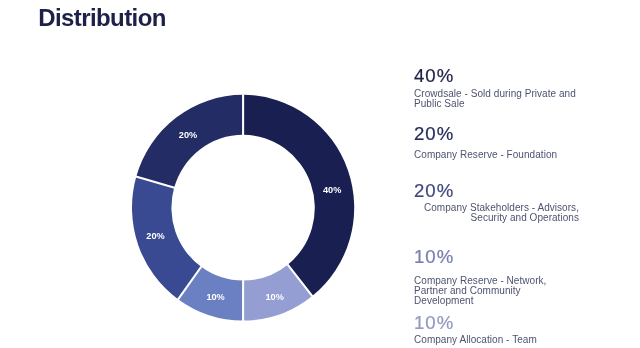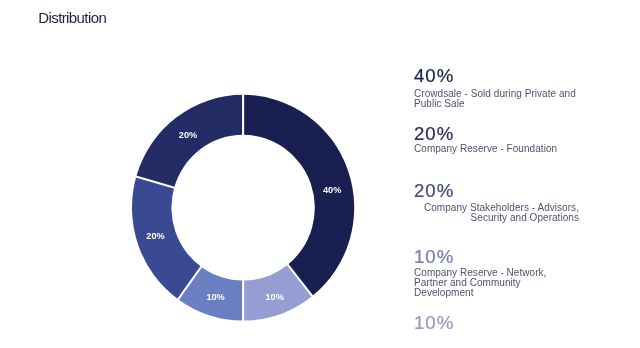--- a/index.html
+++ b/index.html
@@ -18,22 +18,22 @@
   #page {
     position: relative;
     width: 640px;
     height: 348px;
     background: #ffffff;
   }
   #page-title {
     position: absolute;
     left: 38.3px;
     top: 6.7px;
-    font-size: 15px;
-    font-weight: normal;
+    font-size: 24px;
+    font-weight: bold;
     letter-spacing: -0.6px;
     color: #1d2148;
     line-height: 21px;
   }
   #donut {
     position: absolute;
     left: 0;
     top: 0;
   }
   .slice-label {
@@ -103,32 +103,33 @@
 
   <div id="legend">
 
     <div class="legend-item" style="top: 67px;">
       <div class="legend-pct" style="color: rgb(29, 34, 73);">40%</div>
       <div class="legend-desc" style="margin-top: 4px;">Crowdsale - Sold during Private and Public Sale</div>
     </div>
 
     <div class="legend-item" style="top: 125px;">
       <div class="legend-pct" style="color: rgb(38, 45, 93);">20%</div>
-      <div class="legend-desc" style="margin-top: 1px;">Company Reserve - Foundation</div>
+      <div class="legend-desc" style="margin-top: 7px;">Company Reserve - Foundation</div>
     </div>
 
     <div class="legend-item" style="top: 182px;">
       <div class="legend-pct" style="color: rgb(65, 73, 126);">20%</div>
       <div class="legend-desc" style="margin-top: 3px; text-align: right;">Company Stakeholders - Advisors, Security and Operations</div>
     </div>
 
     <div class="legend-item" style="top: 248px;">
       <div class="legend-pct" style="color: rgb(118, 127, 176);">10%</div>
-      <div class="legend-desc" style="margin-top: 2px;">Company Reserve - Network, Partner and Community Development</div>
+      <div class="legend-desc" style="margin-top: 10px;">Company Reserve - Network, Partner and Community Development</div>
     </div>
 
     <div class="legend-item" style="top: 314px;">
       <div class="legend-pct" style="color: rgb(147, 153, 193);">10%</div>
+      <div class="legend-desc" style="margin-top: 3px;">Company Allocation - Team</div>
     </div>
 
   </div>
 
 </div>
 
 </body></html>

